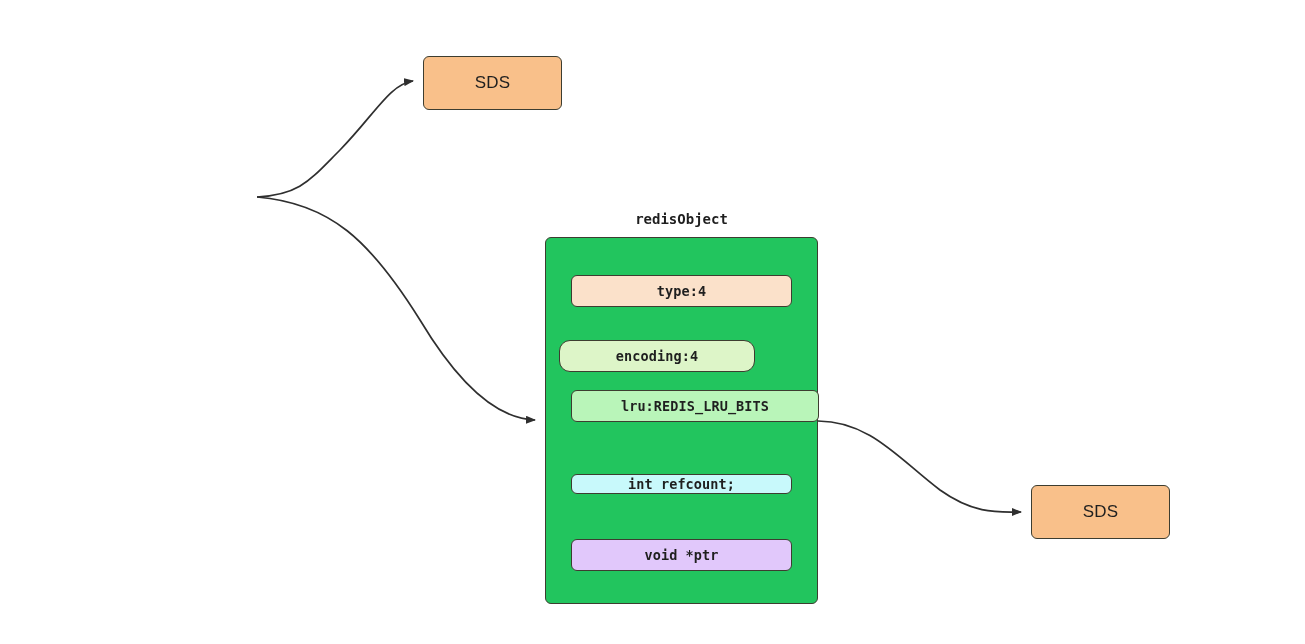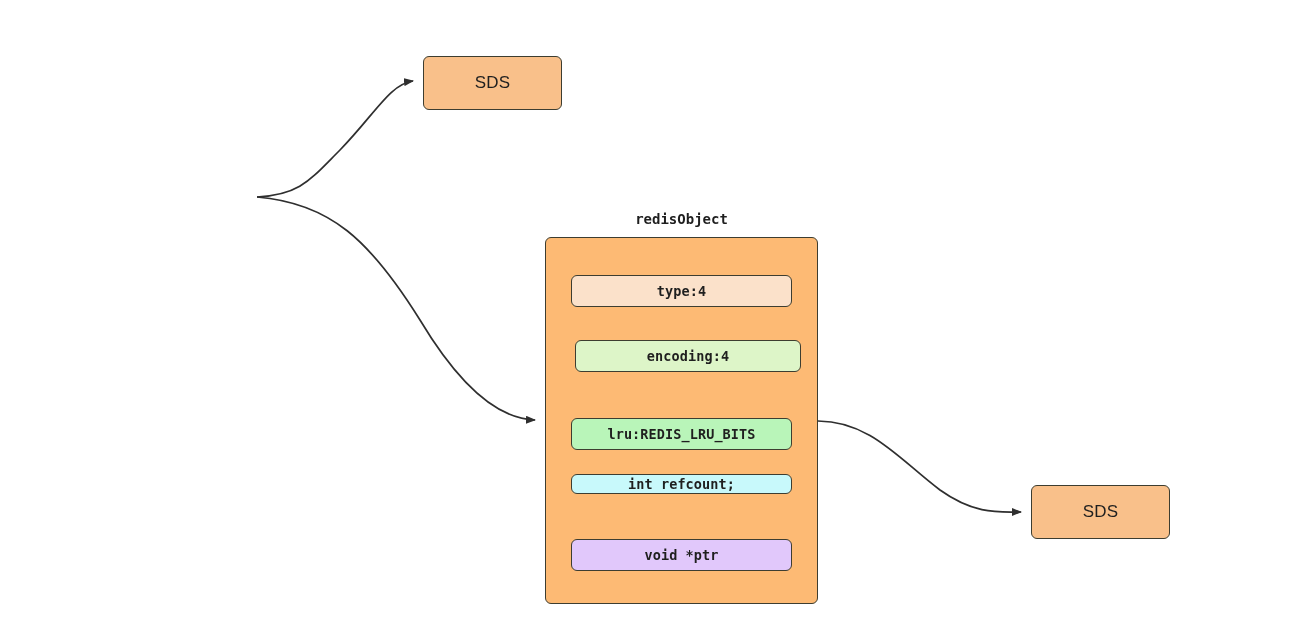--- a/index.html
+++ b/index.html
@@ -91,31 +91,31 @@
     <path class="edge-path" d="M818,421 C870,421 900,460 940,490 C975,515 1000,512 1021,512" marker-end="url(#arrowhead)"></path>
   </svg>
 
 
   <div class="node label-sans" style="left:423px; top:56px; width:139px; height:54px; background:#f9c08a;">
     <span>SDS</span>
   </div>
 
   <div class="title-mono" style="left:545px; top:211px; width:273px; text-align:center;">redisObject</div>
 
-  <div class="node" style="left:545px; top:237px; width:273px; height:367px; background:#fdba74; display:block;">
+  <div class="node" style="left:545px; top:237px; width:273px; height:367px; background:#22c55e; display:block;">
 
     <div class="node label-mono" style="left:25px; top:37px; width:221px; height:32px; background:#fbe1ca;">
       <span>type:4</span>
     </div>
 
-    <div class="node label-mono" style="left:29px; top:102px; width:226px; height:32px; background:#ddf5c8;">
+    <div class="node label-mono" style="left:13px; top:102px; width:196px; height:32px; background:#ddf5c8;border-radius:11px;">
       <span>encoding:4</span>
     </div>
 
-    <div class="node label-mono" style="left:25px; top:180px; width:221px; height:32px; background:#b9f5b9;">
+    <div class="node label-mono" style="left:25px; top:152px; width:248px; height:32px; background:#b9f5b9;">
       <span>lru:REDIS_LRU_BITS</span>
     </div>
 
     <div class="node label-mono" style="left:25px; top:236px; width:221px; height:20px; background:#c8f9fb;">
       <span>int refcount;</span>
     </div>
 
     <div class="node label-mono" style="left:25px; top:301px; width:221px; height:32px; background:#e1c8fb;justify-content:center;">
       <span>void *ptr</span>
     </div>

